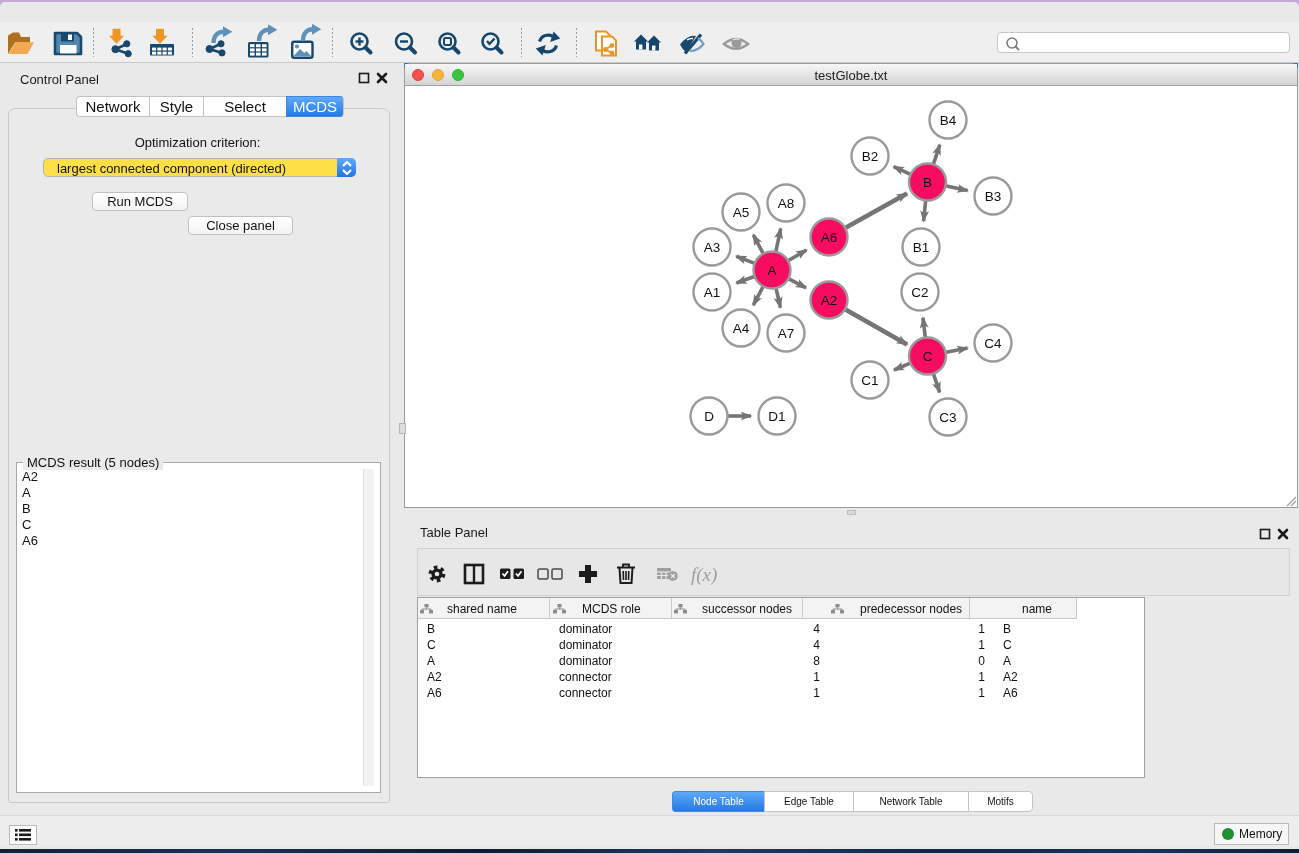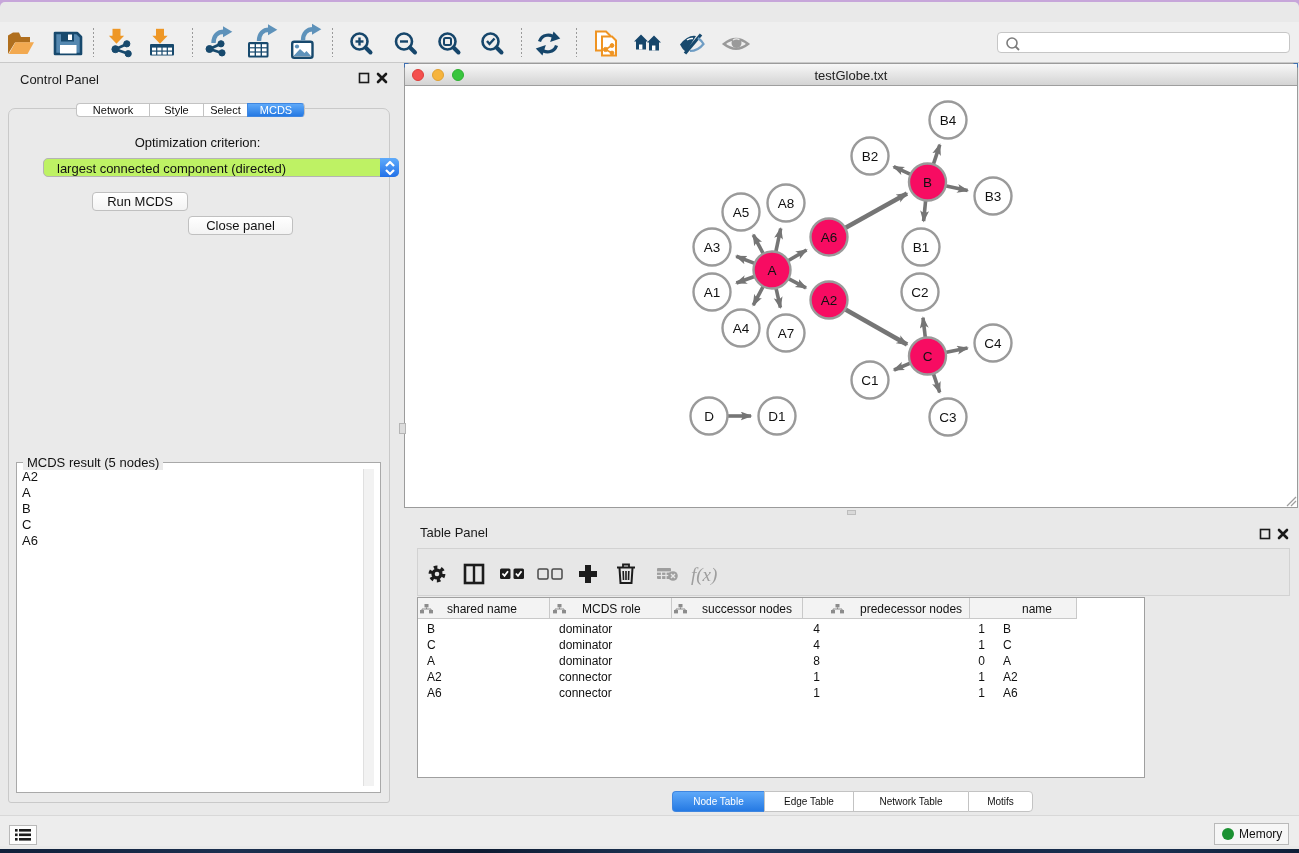--- a/index.html
+++ b/index.html
@@ -25,30 +25,30 @@
 #toolbar { left:0; top:20px; width:1299px; height:41px; background:#efefef;
   border-bottom:1px solid #c9c9c9; }
 .sep { top:6px; width:1px; height:29px;
   background-image:linear-gradient(#9a9a9a 50%, rgba(0,0,0,0) 50%);
   background-size:1px 4px; }
 #searchbox { left:997px; top:10px; width:293px; height:21px; background:#fff;
   border:1px solid #c6c6c6; border-radius:4px; }
 
 #cp-title { left:20px; top:6px; font-size:13px; color:#1a1a1a; }
 #controlpanel { left:0px; top:64px; width:395px; height:753px; }
-#cp-tabs { left:76px; top:30px; height:21px; display:flex; font-size:11px;align-items:flex-end; }
+#cp-tabs { left:76px; top:30px; height:21px; display:flex; font-size:15px; }
 #cp-tabs .tab { background:#fff; border:1px solid #c3c3c3; border-right:none;
   display:flex; align-items:center; justify-content:center; color:#111; }
 #cp-tabs .tab:first-child { border-radius:4px 0 0 4px; }
 #cp-tabs .tab:last-child { border-radius:0 4px 4px 0; border-right:1px solid #c3c3c3; }
 #cp-tabs .sel { background:linear-gradient(#5ea9f9,#2579e3); color:#fff; border-color:#3f86e0; }
 #cp-content { left:8px; top:42px; width:382px; height:695px; background:#eaeaea;
   border:1px solid #c9c9c9; border-radius:7px 7px 3px 3px; }
 #optlabel { left:0; top:69px; width:395px; text-align:center; font-size:13px; color:#111; }
-#combo { left:43px; top:92px; width:356px; height:19px; background:#bef264;
+#combo { left:43px; top:92px; width:313px; height:19px; background:#fde047;
   border:1px solid #b4b4b4; border-radius:5px; font-size:13px; color:#111; }
 #combo .lbl { position:absolute; left:13px; top:2px; }
 #combo .spin { position:absolute; right:-1px; top:-1px; width:19px; height:19px;
   background:linear-gradient(#5fabfb,#2271e8); border-radius:0 5px 5px 0; }
 .btn { background:linear-gradient(#ffffff,#f3f3f3); border:1px solid #c0c0c0; border-radius:4px;
   font-size:13px; color:#111; display:flex; align-items:center; justify-content:center; }
 #btn-run { left:92px; top:126px; width:96px; height:19px; }
 #btn-close { left:188px; top:126px; width:105px; height:19px;margin-top:24px; }
 
 #mcdsbox { left:16px; top:396px; width:365px; height:331px; border:1px solid #a9a9a9; background:#fff; }
@@ -246,21 +246,21 @@
   <div id="controlpanel" class="abs">
     <div id="cp-title" class="abs">Control Panel</div>
     <svg class="abs" style="left:358px;top:6px" width="32" height="12" viewBox="0 0 32 12">
       <rect x="1.5" y="1.5" width="9" height="9" fill="none" stroke="#1a1a1a" stroke-width="1.6"></rect>
       <path d="M20,2 L28,10 M28,2 L20,10" stroke="#1a1a1a" stroke-width="2.6" stroke-linecap="round"></path>
     </svg>
     <div id="cp-content" class="abs"></div>
     <div id="cp-tabs" class="abs">
       <div class="tab" style="width:73px">Network</div>
       <div class="tab" style="width:54px">Style</div>
-      <div class="tab" style="width:44px">Select</div>
+      <div class="tab" style="width:83px">Select</div>
       <div class="tab sel" style="width:58px">MCDS</div>
     </div>
     <div id="optlabel" class="abs">Optimization criterion:</div>
     <div id="combo" class="abs">
         <span class="lbl">largest connected component (directed)</span>
       <span class="spin"><svg width="20" height="20" viewBox="0 0 20 20">
         <path d="M6,8 L10,4 L14,8" fill="none" stroke="#fff" stroke-width="2.2" stroke-linejoin="round"></path>
         <path d="M6,12 L10,16 L14,12" fill="none" stroke="#fff" stroke-width="2.2" stroke-linejoin="round"></path>
       </svg></span>
       </div>

